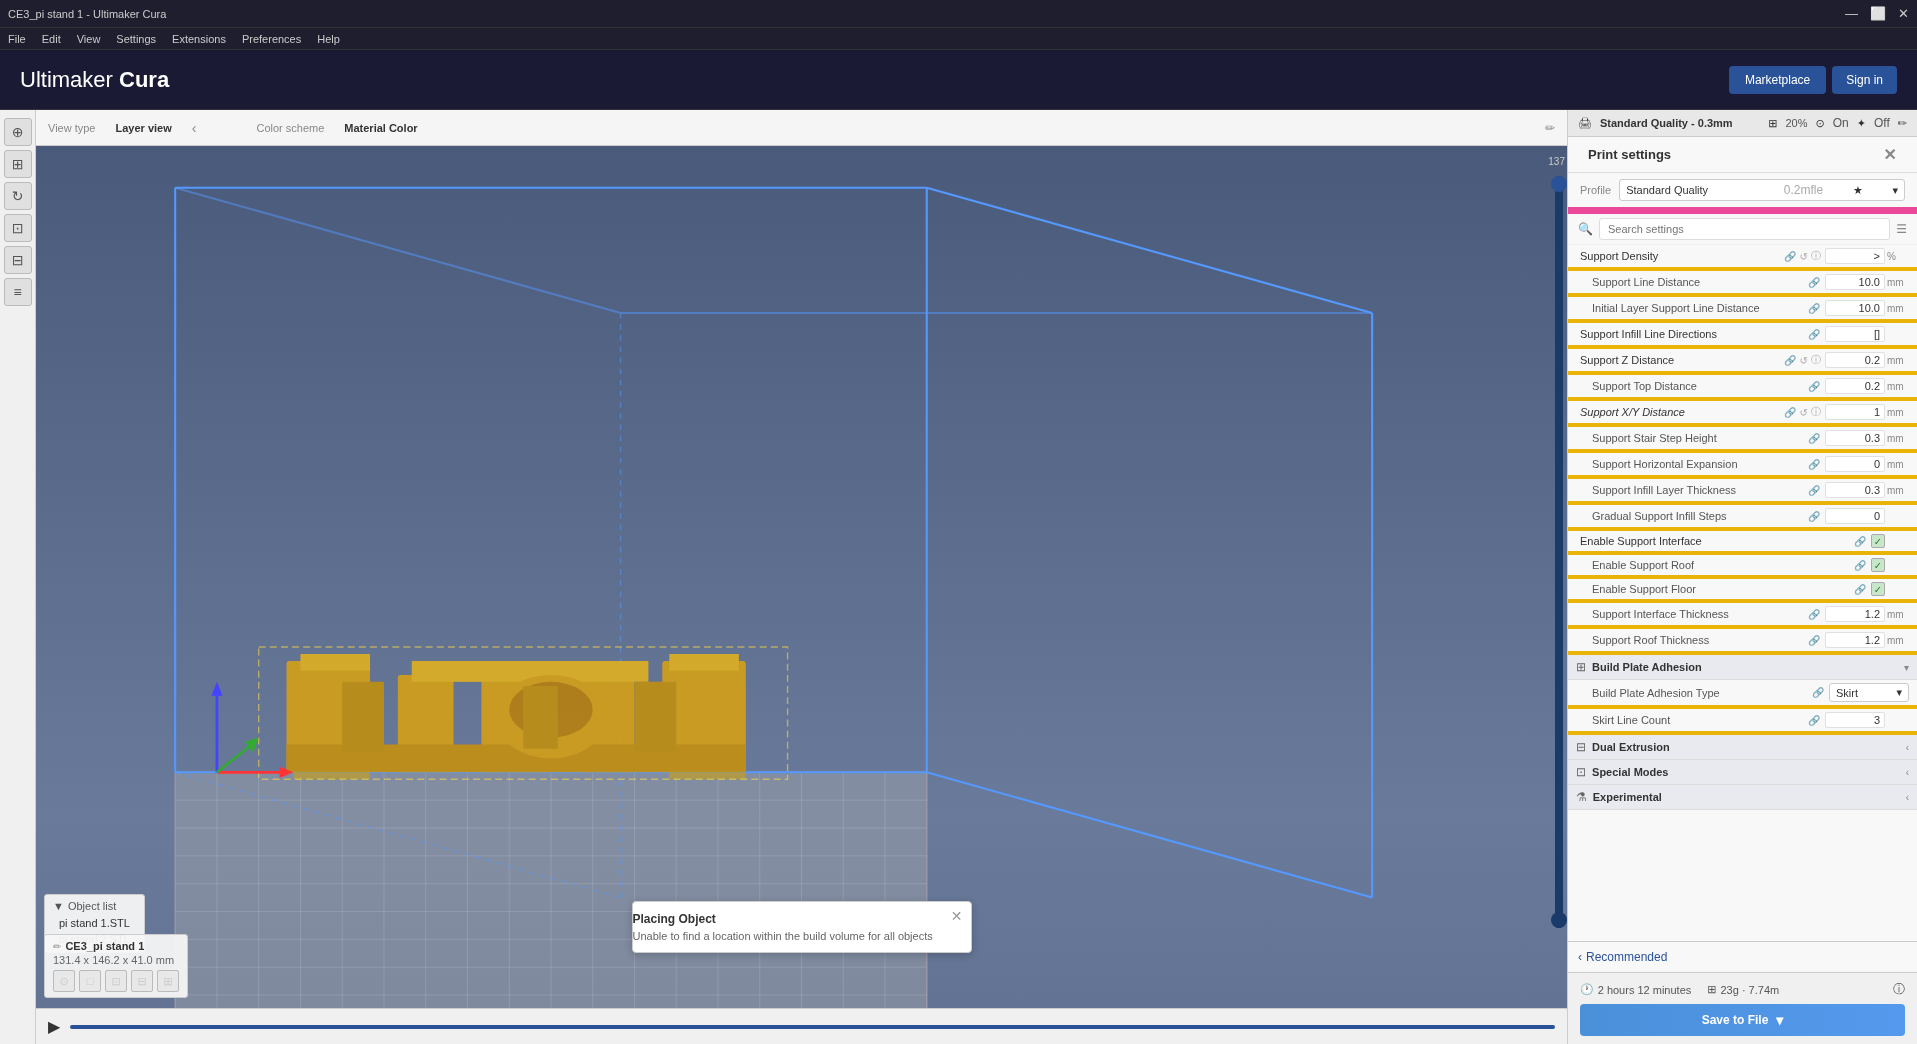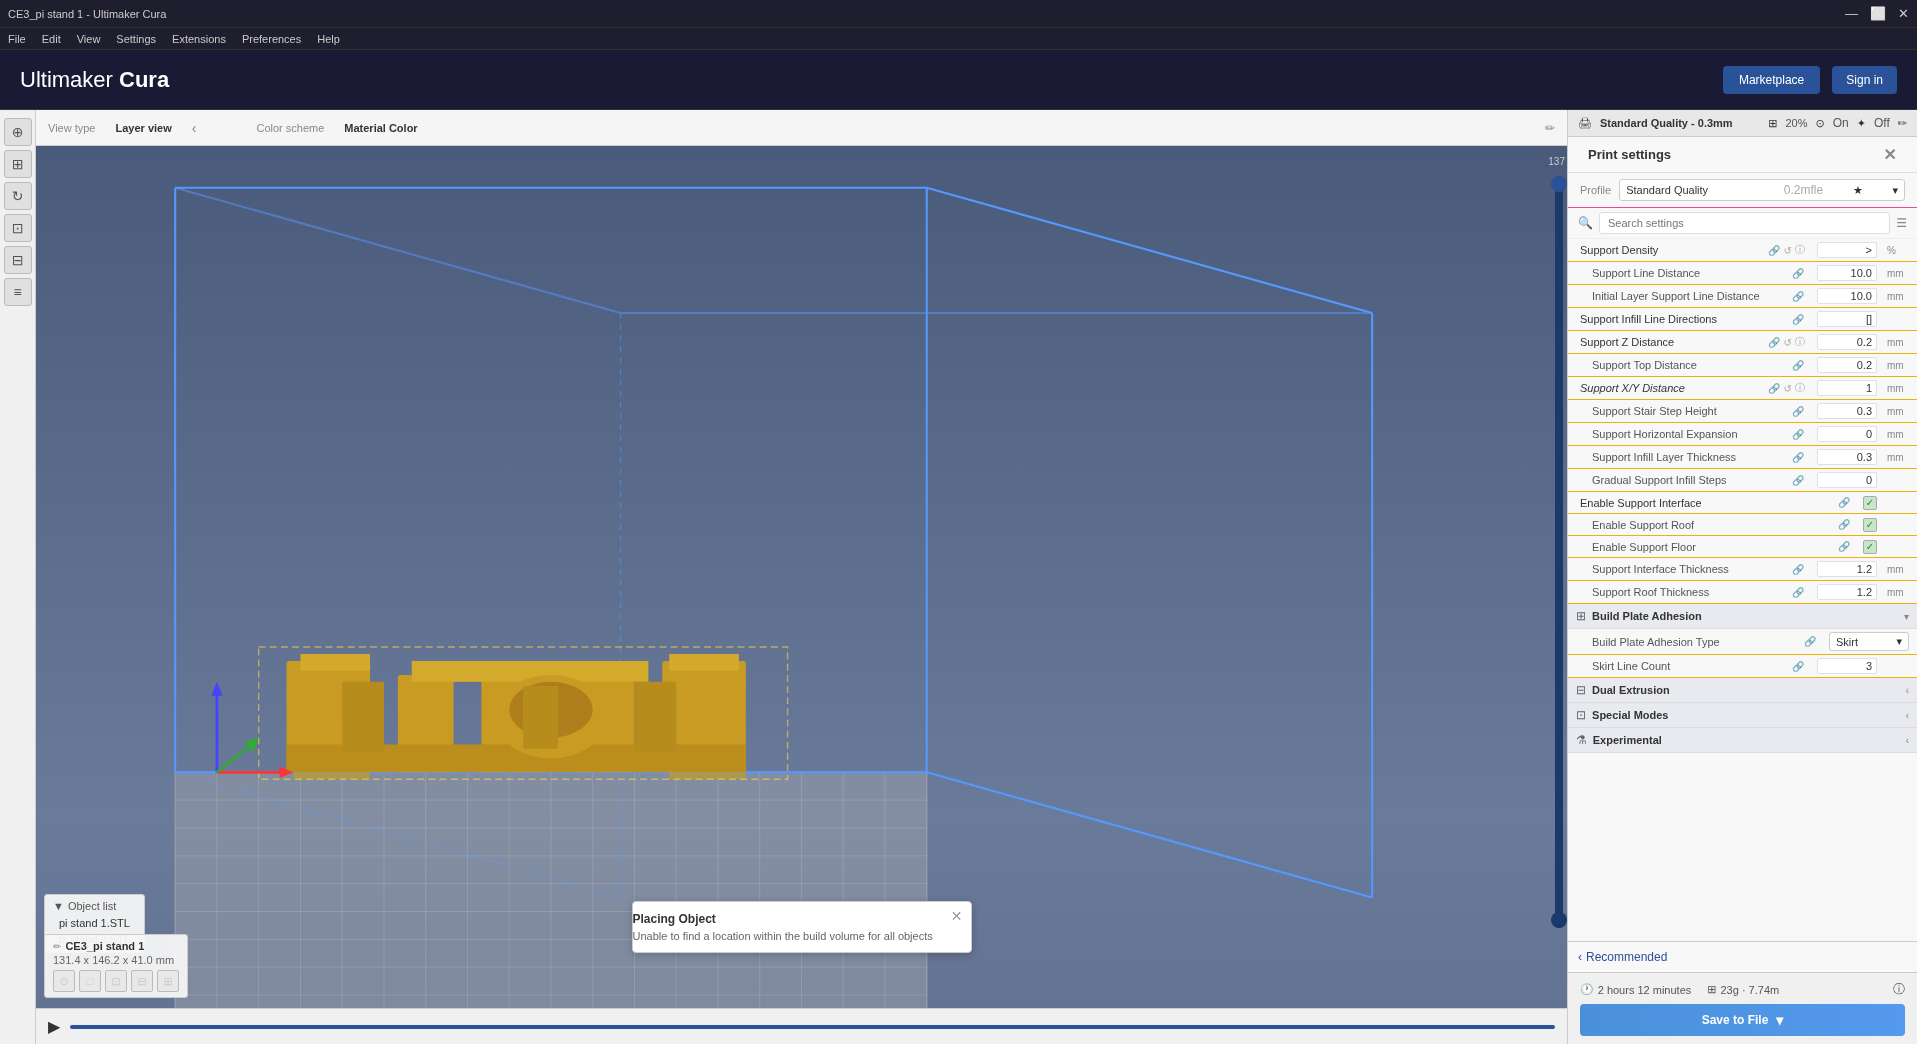--- a/index.html
+++ b/index.html
@@ -57,21 +57,21 @@
       cursor: pointer;
       font-size: 13px;
       letter-spacing: 0.5px;
     }
     #nav-tabs .tab.active {
       background: #fff;
       color: #1a1a35;
       font-weight: 600;
       border-radius: 3px;
     }
-    #header-right { display: flex; align-items: center; gap: 12px; margin-left: auto; }
+    #header-right { display: flex; align-items: center; gap: 6px; margin-left: auto; }
     #marketplace-btn {
       background: #2a5298;
       color: #fff;
       border: none;
       padding: 7px 16px;
       border-radius: 4px;
       cursor: pointer;
       font-size: 12px;
     }
     #signin-btn {
@@ -220,21 +220,21 @@
       align-items: center;
       justify-content: space-between;
     }
     #print-settings-header .close-x { cursor: pointer; color: #888; font-size: 16px; }
 
     .profile-row {
       padding: 6px 12px;
       display: flex;
       align-items: center;
       gap: 8px;
-      border-bottom: 1px solid #ec4899;
+      border-bottom: 7px solid #ec4899;
     }
     .profile-row .profile-label { font-size: 11px; color: #888; }
     .profile-select {
       flex: 1;
       background: #fff;
       border: 1px solid #ccc;
       border-radius: 3px;
       padding: 3px 6px;
       font-size: 11px;
       color: #333;
@@ -262,23 +262,22 @@
 
     
     #settings-list {
       flex: 1;
       overflow-y: auto;
     }
     .setting-row {
       display: flex;
       align-items: center;
       padding: 3px 8px 3px 12px;
-      border-bottom: 1px solid #eab308;
+      border-bottom: 4px solid #eab308;
       min-height: 22px;
-      gap: 8px;
     }
     .setting-row .setting-name {
       flex: 1;
       font-size: 11px;
       color: #333;
     }
     .setting-row .setting-name.sub { margin-left: 12px; color: #555; }
     .setting-row .setting-icons { display: flex; gap: 3px; align-items: center; margin-right: 4px; }
     .setting-row .setting-icons span { font-size: 10px; color: #aaa; cursor: pointer; }
     .setting-row .setting-value {

